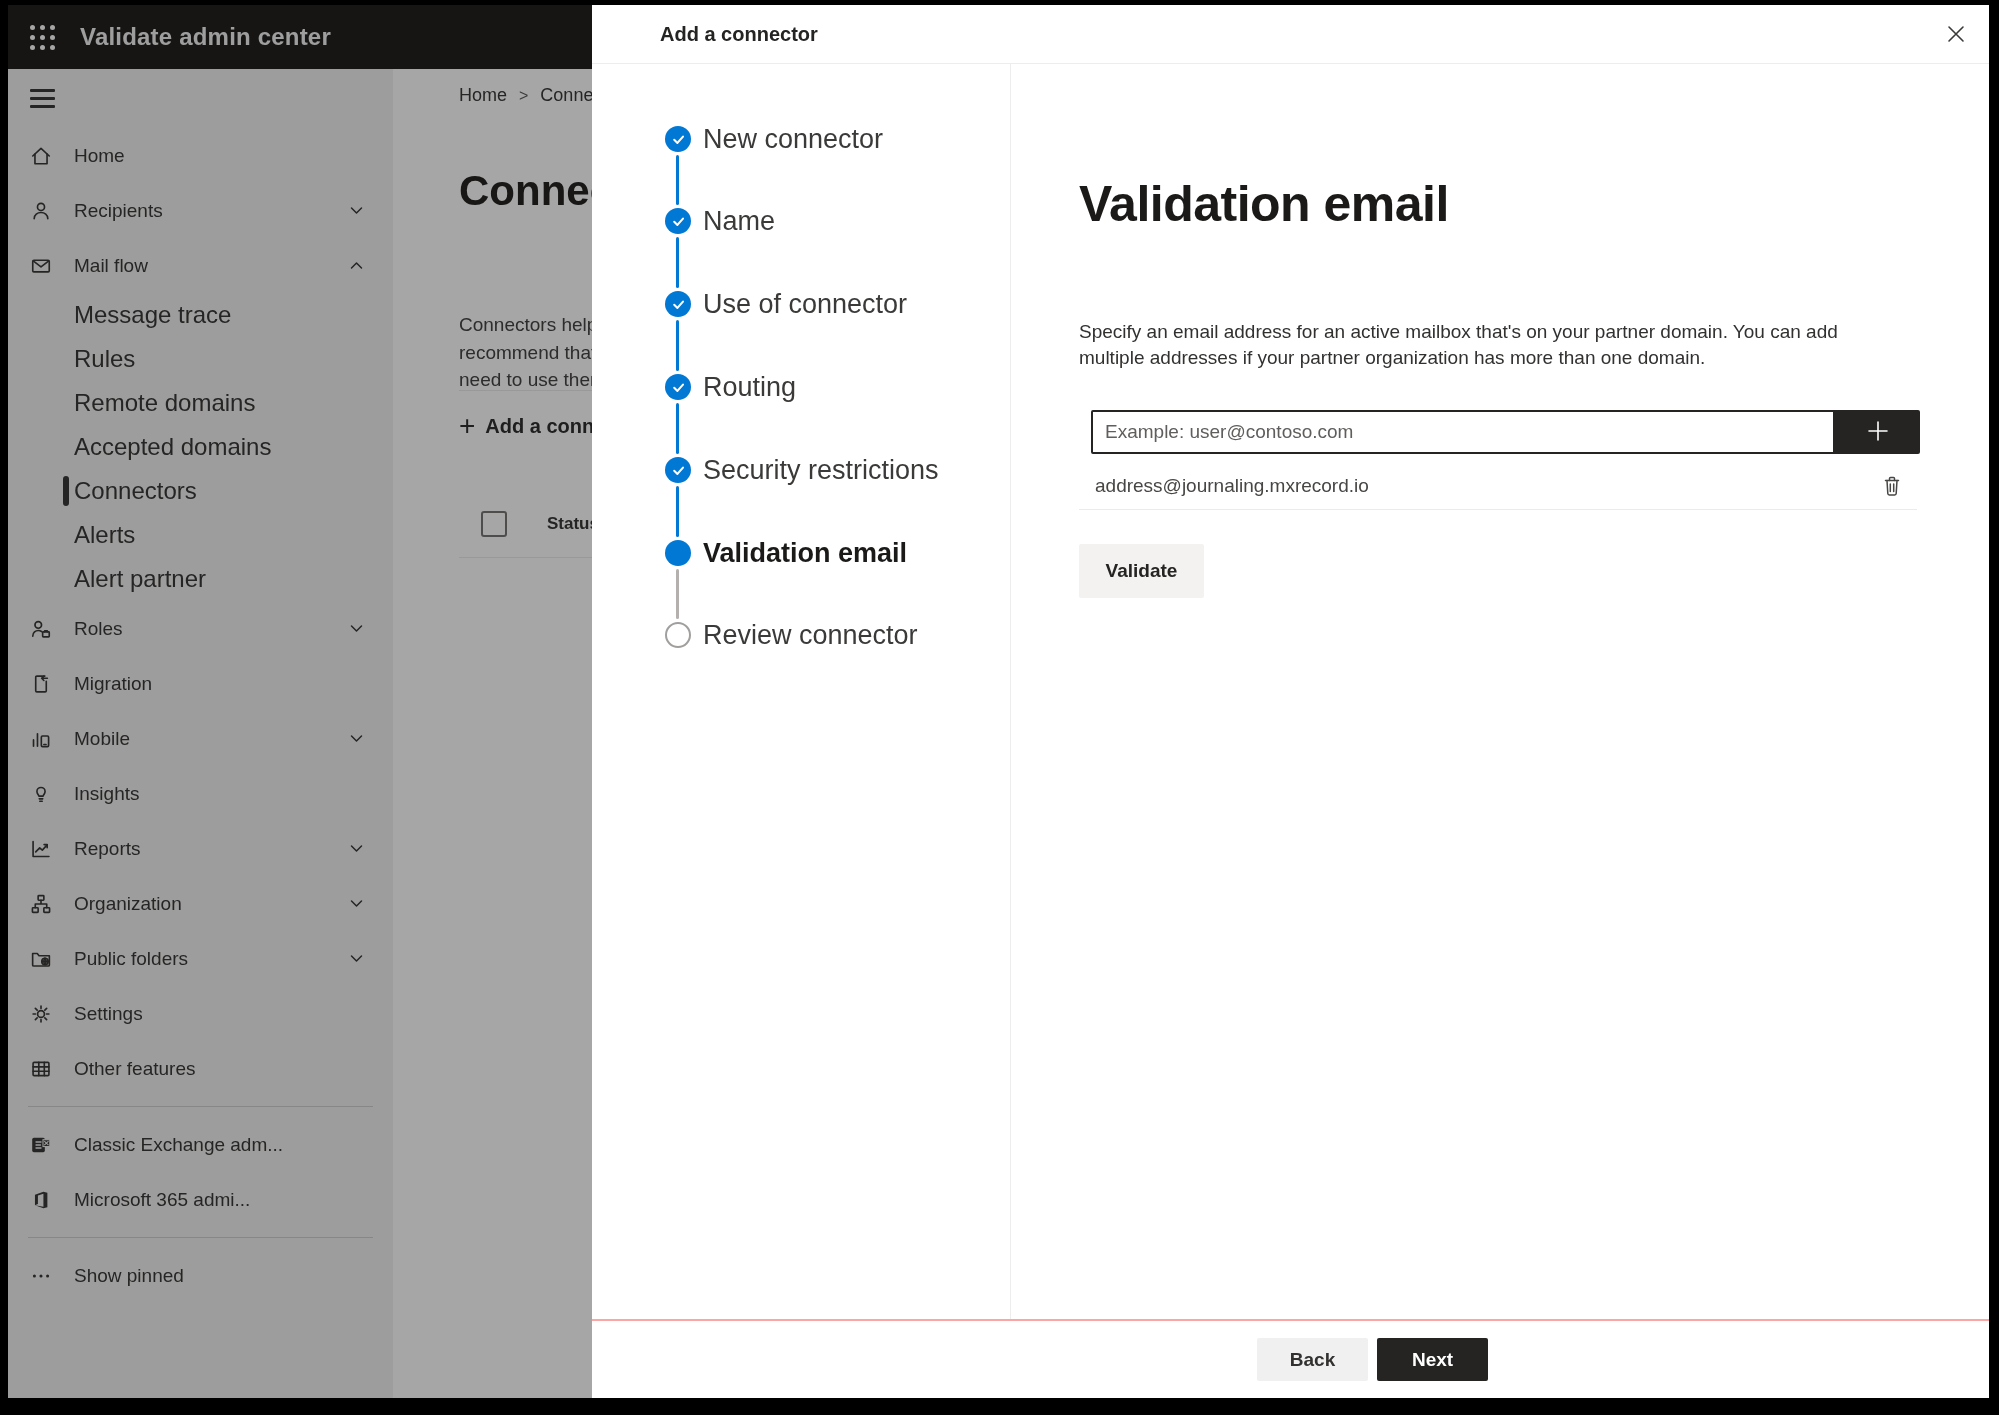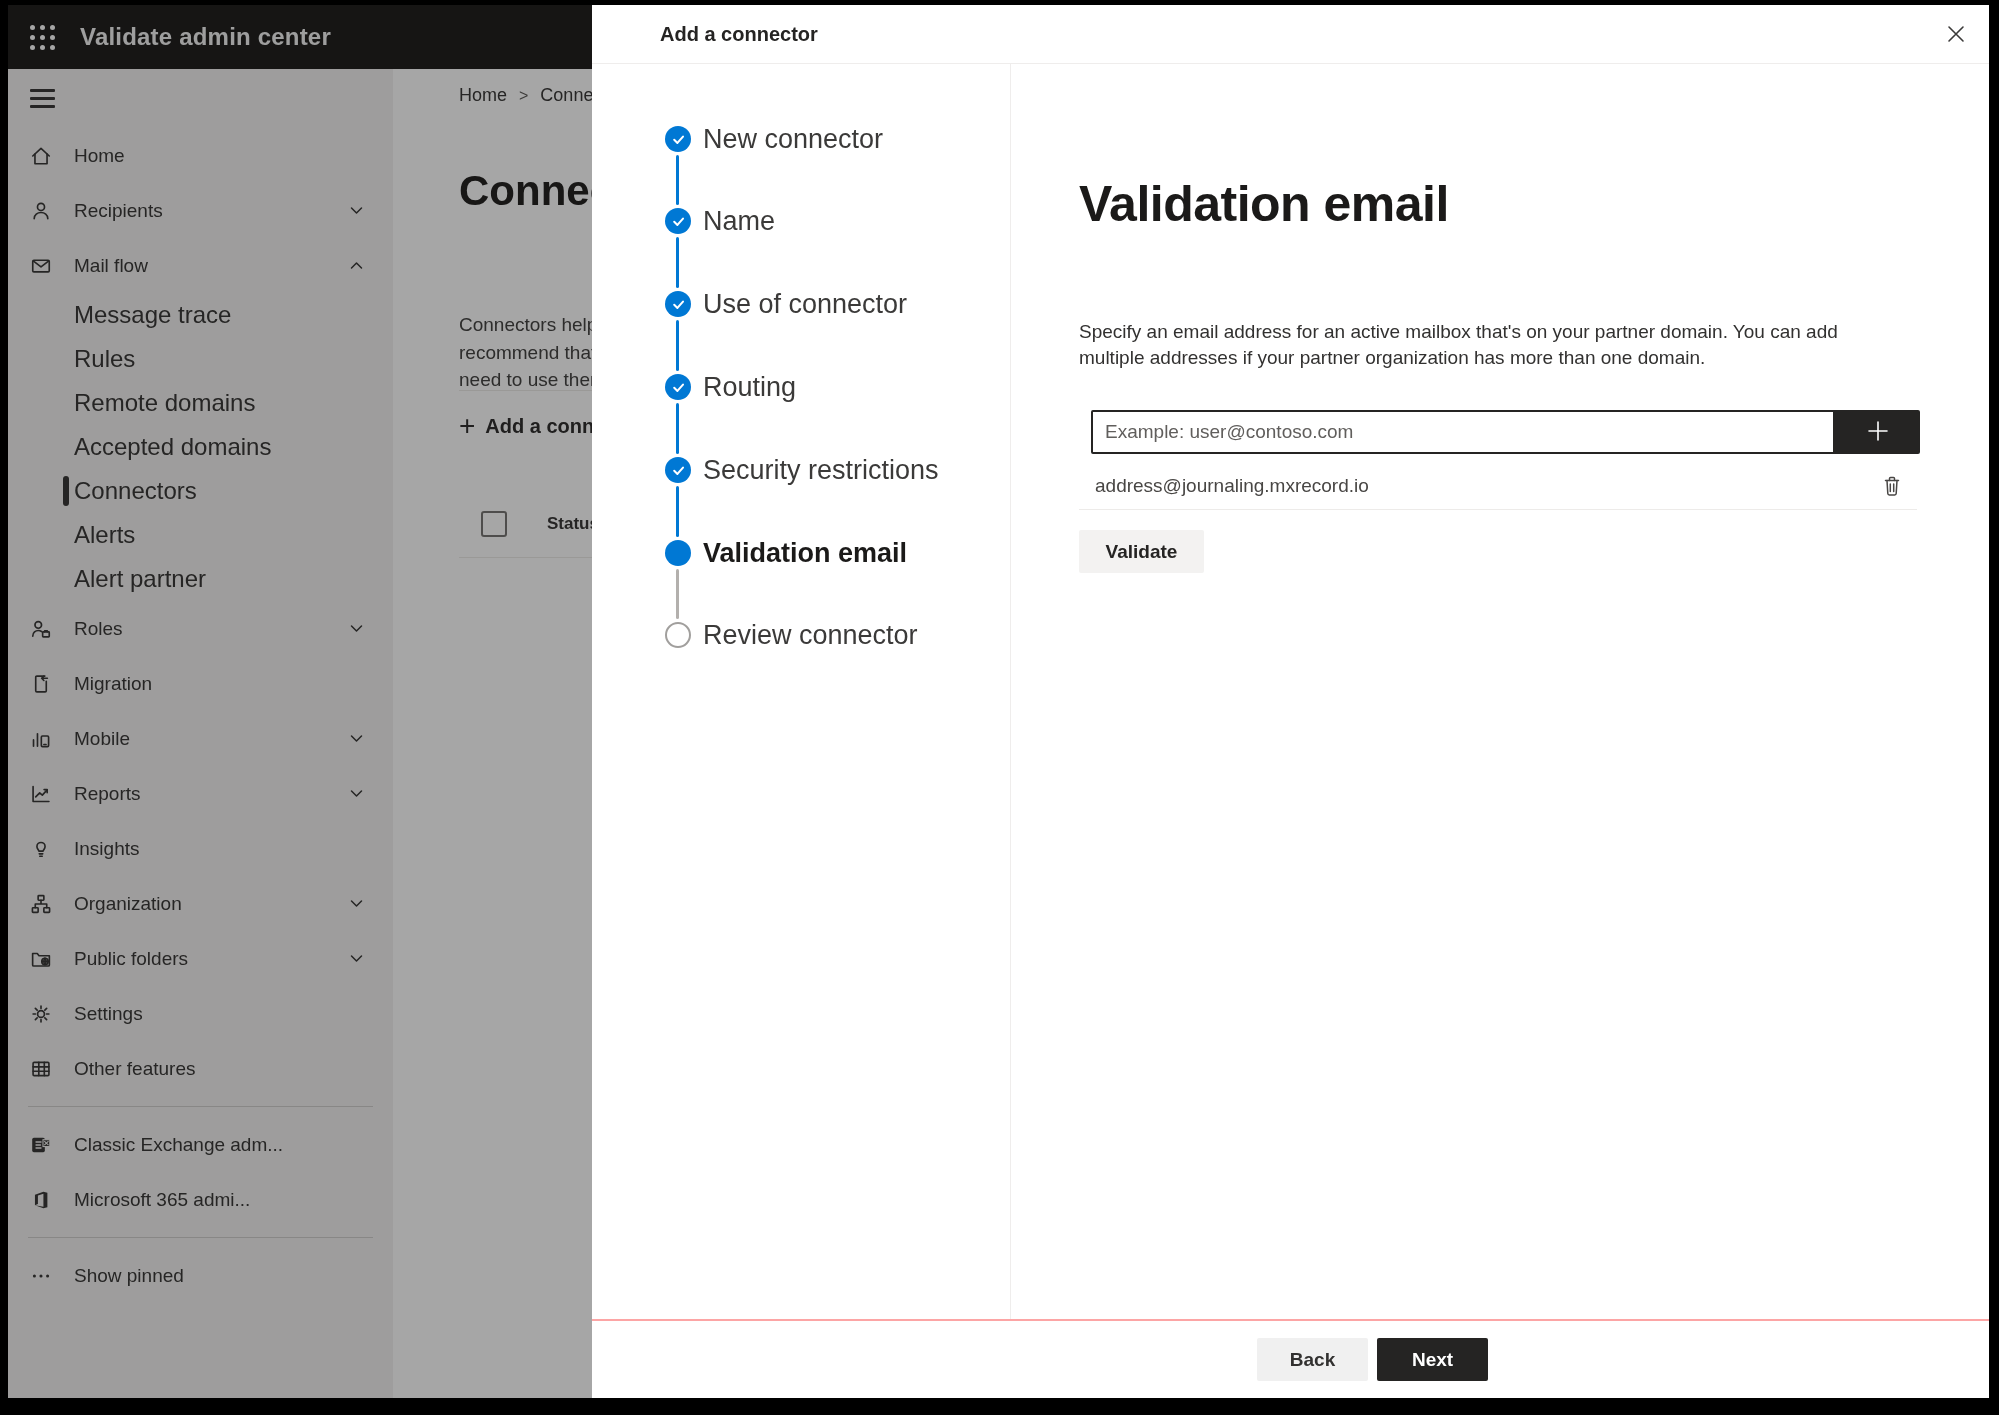--- a/index.html
+++ b/index.html
@@ -68,21 +68,21 @@
   .content-col{position:absolute;left:418px;top:0;right:0;bottom:0;}
   .v-heading{position:absolute;left:69px;top:112px;font-size:50px;font-weight:700;color:#1b1a19;letter-spacing:-.5px;}
   .v-desc{position:absolute;left:69px;top:256px;font-size:19px;line-height:26px;color:#323130;}
   .input-row{position:absolute;left:69px;top:347px;height:44px;display:flex;padding-left:12px;}
   .email-input{box-sizing:border-box;width:744px;height:44px;border:2px solid #252423;border-radius:2px 0 0 2px;padding:0 12px;font-size:19px;color:#323130;font-family:inherit;outline:none;background:#fff;}
   .email-input::placeholder{color:#605e5c;}
   .plus-btn{width:85px;height:44px;background:#252423;border:none;display:flex;align-items:center;justify-content:center;cursor:pointer;border-radius:0 2px 2px 0;}
   .addr-row{position:absolute;left:69px;top:400px;width:838px;height:46px;display:flex;align-items:center;border-bottom:1px solid #edebe9;}
   .addr-text{margin-left:16px;font-size:19px;color:#484644;flex:1;}
   .trash-btn{width:34px;height:34px;display:flex;align-items:center;justify-content:center;cursor:pointer;color:#484644;margin-right:8px;}
-  .validate-btn{position:absolute;left:69px;top:467px;width:125px;height:43px;background:#f3f2f1;border:none;border-radius:2px;font-size:19px;font-weight:600;color:#252423;font-family:inherit;cursor:pointer;}
+  .validate-btn{position:absolute;left:69px;top:481px;width:125px;height:54px;background:#f3f2f1;border:none;border-radius:2px;font-size:19px;font-weight:600;color:#252423;font-family:inherit;cursor:pointer;}
   .dlg-footer{position:absolute;left:0;bottom:0;right:0;height:77px;border-top:2px solid #fca5a5;background:#fff;}
   .btn{position:absolute;top:17px;height:43px;width:111px;border:none;border-radius:2px;font-size:19px;font-weight:600;font-family:inherit;cursor:pointer;}
   .btn-back{left:665px;background:#f0f0f0;color:#323130;}
   .btn-next{left:785px;background:#252423;color:#fff;}
 </style>
 </head>
 <body>
 
 <div class="screen">
 
@@ -207,40 +207,40 @@
           <span class="nav-label">Mobile</span>
           <span class="nav-chevron">
             <svg width="13" height="9" viewBox="0 0 13 9" fill="none" stroke="currentColor" stroke-width="1.5" stroke-linecap="round" stroke-linejoin="round">
               <path d="M1.5 2 L6.5 7 L11.5 2"></path>
             </svg>
           </span>
         </div>
         <div class="nav-item">
           <span class="nav-icon">
             <svg width="22" height="22" viewBox="0 0 20 20" fill="none" stroke="currentColor" stroke-width="1.5" stroke-linecap="round" stroke-linejoin="round">
+              <path d="M6.3 7.8 a3.7 3.7 0 1 1 7.4 0 c0 2 -1.5 2.8 -1.8 4.1 h-3.8 c-0.3 -1.3 -1.8 -2.1 -1.8 -4.1 Z"></path>
+              <path d="M8.4 14.4 h3.2 M8.9 16.6 h2.2"></path>
+            </svg>
+          </span>
+          <span class="nav-label">Insights</span>
+        </div>
+        <div class="nav-item">
+          <span class="nav-icon">
+            <svg width="22" height="22" viewBox="0 0 20 20" fill="none" stroke="currentColor" stroke-width="1.5" stroke-linecap="round" stroke-linejoin="round">
               <path d="M2.8 3.2 V16.8 H17.2"></path>
               <path d="M5.2 12.6 L8.8 9 L11.2 11 L15.6 6.2"></path>
               <path d="M12.8 6 h2.8 v2.8"></path>
             </svg>
           </span>
           <span class="nav-label">Reports</span>
           <span class="nav-chevron">
             <svg width="13" height="9" viewBox="0 0 13 9" fill="none" stroke="currentColor" stroke-width="1.5" stroke-linecap="round" stroke-linejoin="round">
               <path d="M1.5 2 L6.5 7 L11.5 2"></path>
             </svg>
           </span>
-        </div>
-        <div class="nav-item">
-          <span class="nav-icon">
-            <svg width="22" height="22" viewBox="0 0 20 20" fill="none" stroke="currentColor" stroke-width="1.5" stroke-linecap="round" stroke-linejoin="round">
-              <path d="M6.3 7.8 a3.7 3.7 0 1 1 7.4 0 c0 2 -1.5 2.8 -1.8 4.1 h-3.8 c-0.3 -1.3 -1.8 -2.1 -1.8 -4.1 Z"></path>
-              <path d="M8.4 14.4 h3.2 M8.9 16.6 h2.2"></path>
-            </svg>
-          </span>
-          <span class="nav-label">Insights</span>
         </div>
         <div class="nav-item">
           <span class="nav-icon">
             <svg width="22" height="22" viewBox="0 0 20 20" fill="none" stroke="currentColor" stroke-width="1.5" stroke-linecap="round" stroke-linejoin="round">
               <rect x="7.4" y="2.4" width="5.2" height="4.2" rx="0.6"></rect>
               <rect x="2.2" y="13.4" width="5.2" height="4.2" rx="0.6"></rect>
               <rect x="12.6" y="13.4" width="5.2" height="4.2" rx="0.6"></rect>
               <path d="M10 6.6 V10 M4.8 13.4 V10 H15.2 V13.4"></path>
             </svg>
           </span>

